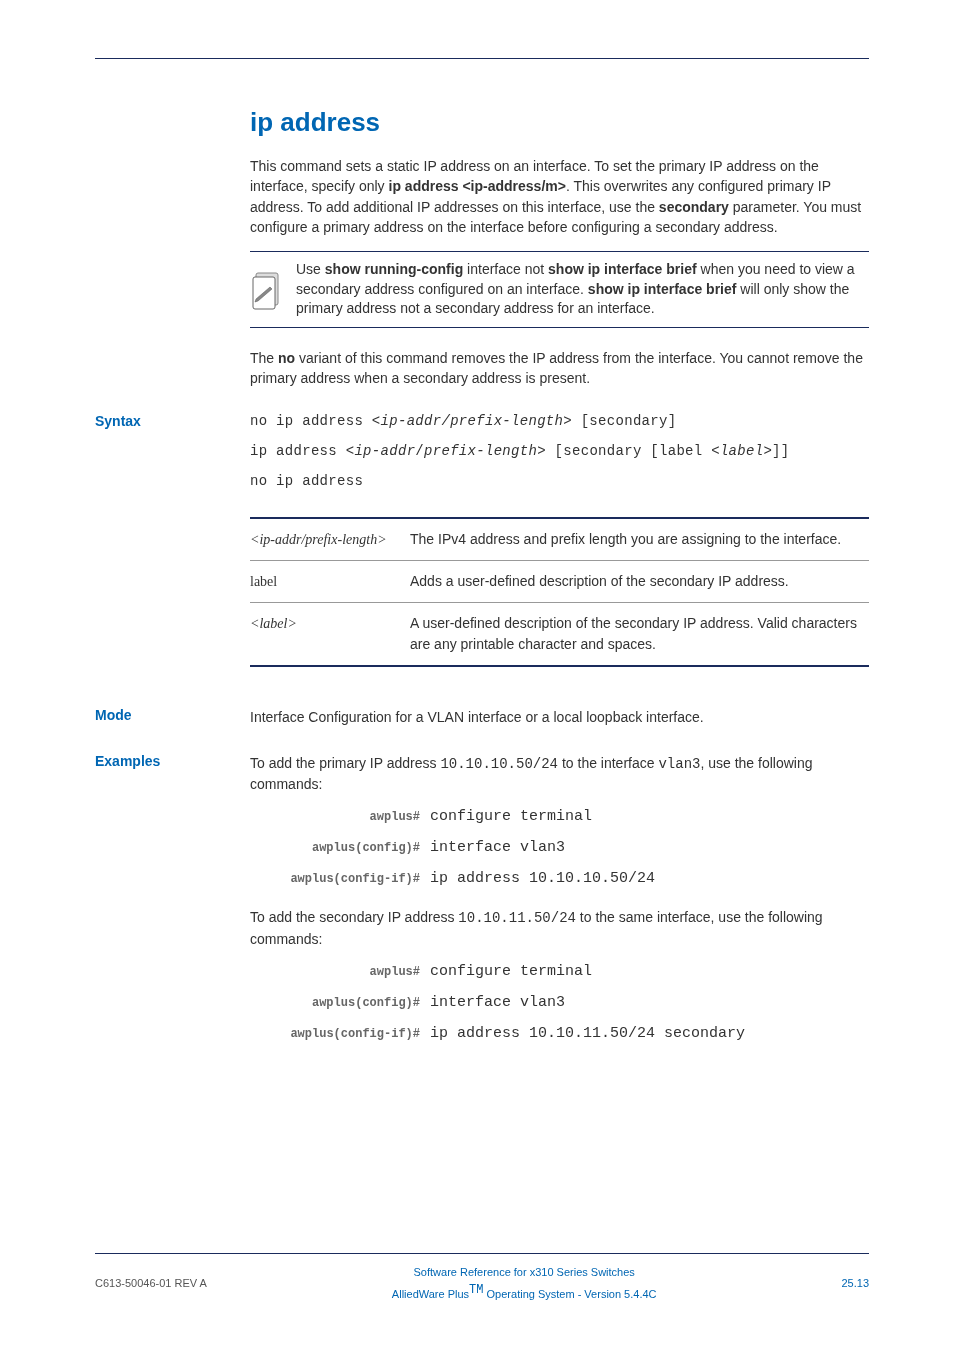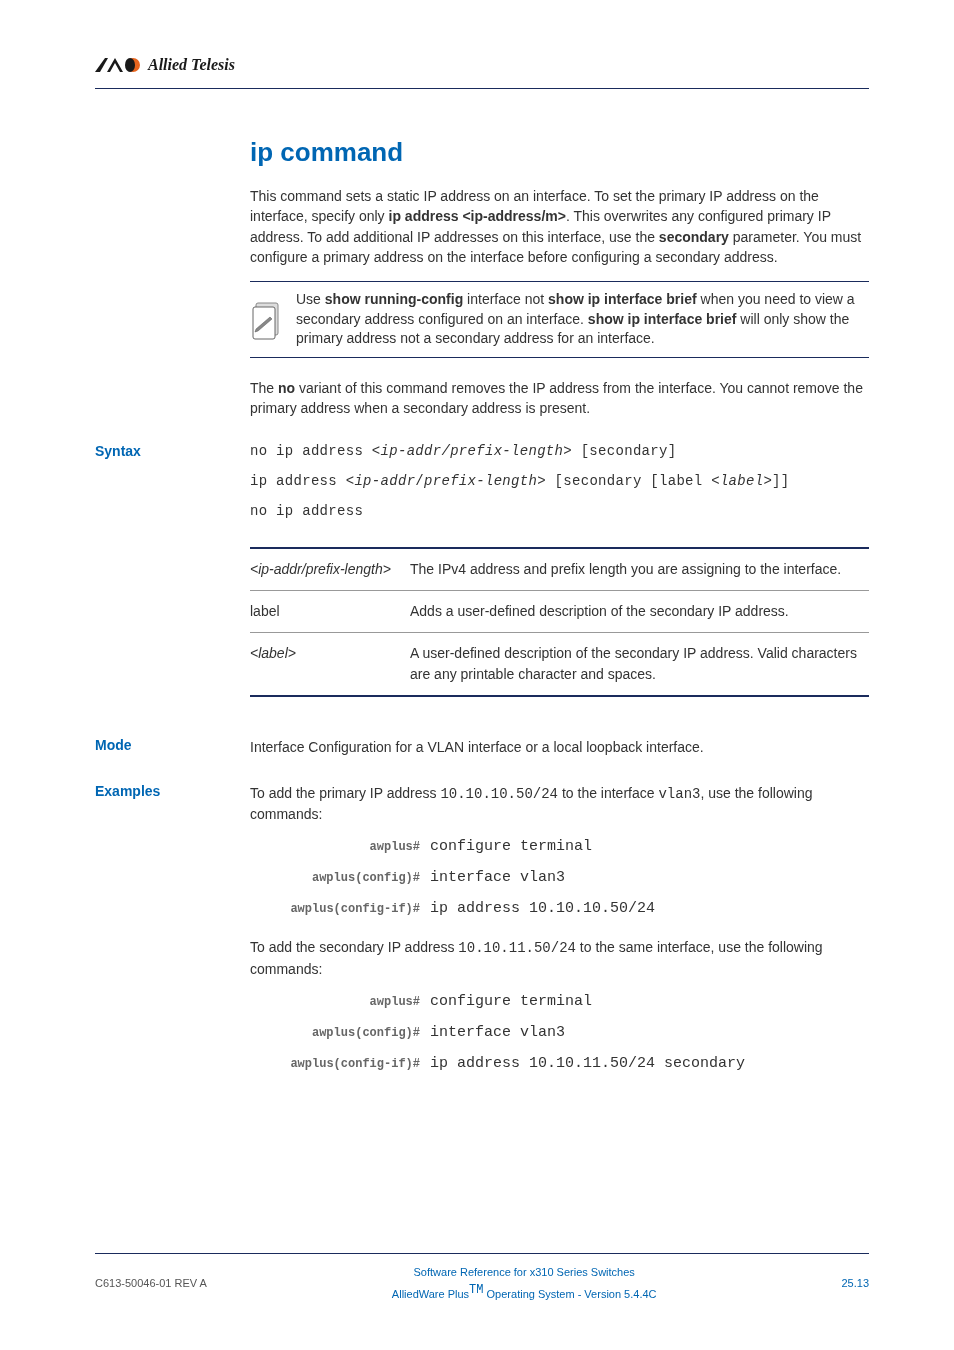--- a/index.html
+++ b/index.html
@@ -108,21 +108,21 @@
     }
     .param-table tr:last-child td {
       border-bottom: 2px solid #1a2b5c;
     }
     .param-table td {
       padding: 10px 8px 10px 0;
       vertical-align: top;
       line-height: 1.5;
     }
     .param-name {
-      font-family: Liberation Sans, sans-serif;
+      font-family: Liberation Serif, serif;
       width: 160px;
     }
     .cmd-block {
       margin: 12px 0 20px 0;
     }
     .cmd-row {
       display: flex;
       margin-bottom: 14px;
     }
     .cmd-prompt {
@@ -165,33 +165,24 @@
     }
     .footer-right { color: #0066b3; }
     .inline-mono { font-family: 'Courier New', monospace; }
     .bold { font-weight: bold; }
     .sup { font-size: 12px; vertical-align: super; font-family: Liberation Mono, monospace; }
   </style>
 </head>
 <body>
 
 <div class="page">
-  <div class="logo-area">
-    <svg class="logo-mark" viewBox="0 0 45 18">
-      <polygon points="0,16 10,2 13,2 5,16" fill="#1a1a1a"></polygon>
-      <polygon points="12,16 20,2 28,16 25,16 20,7 15,16" fill="#1a1a1a"></polygon>
-      <circle cx="38" cy="9" r="7" fill="#e8651e"></circle>
-      <ellipse cx="35" cy="9" rx="5" ry="7" fill="#1a1a1a"></ellipse>
-    </svg>
-    <span class="logo-text">Allied Telesis</span>
-  </div>
   <hr class="header-rule">
 
   <div class="content">
-    <h1 class="title">ip command</h1>
+    <h1 class="title">ip address</h1>
 
     <p class="para">
       <span>This command sets a static IP address on an interface. To set the primary IP address on the interface, specify only </span><span class="bold">ip address &lt;ip-address/m&gt;</span><span>. This overwrites any configured primary IP address. To add additional IP addresses on this interface, use the </span><span class="bold">secondary</span><span> parameter. You must configure a primary address on the interface before configuring a secondary address.</span>
     </p>
 
     <div class="note-box">
       <div class="note-icon">
         <svg viewBox="0 0 32 42" width="32" height="42">
           <rect x="6" y="4" width="22" height="32" rx="2" fill="#ddd" stroke="#888" stroke-width="1"></rect>
           <rect x="3" y="8" width="22" height="32" rx="2" fill="#fff" stroke="#666" stroke-width="1"></rect>

